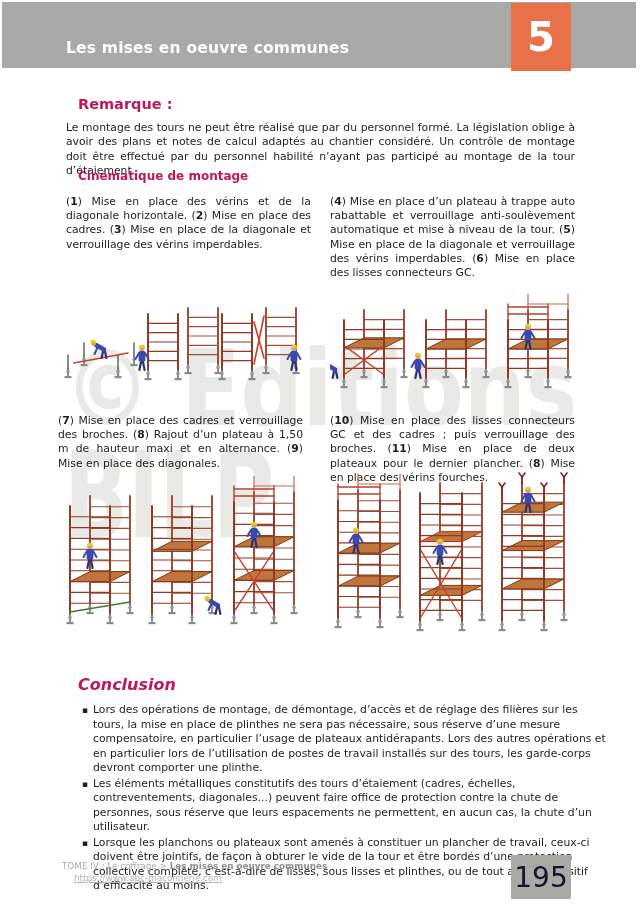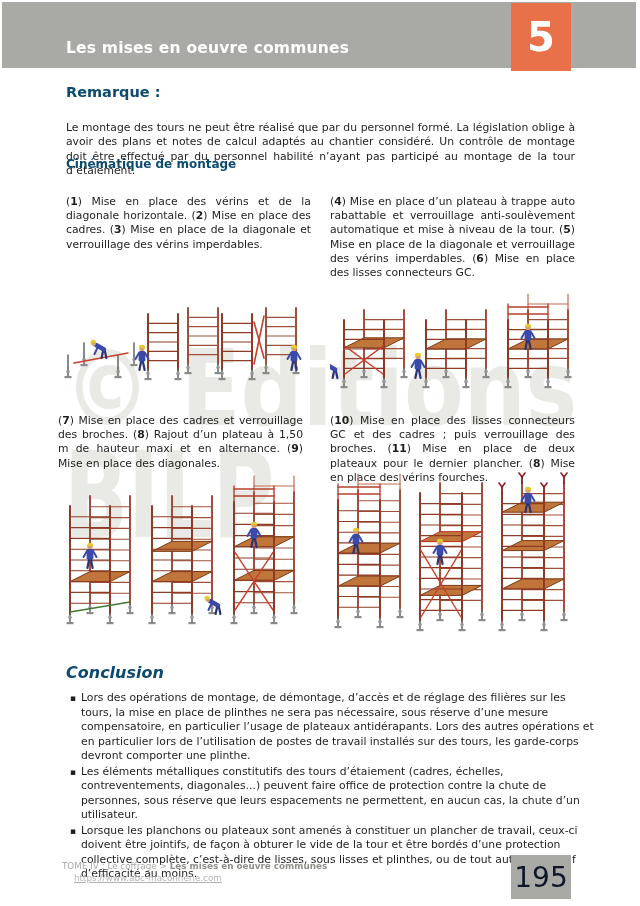--- a/index.html
+++ b/index.html
@@ -21,42 +21,42 @@
     position:absolute;left:511px;top:3px;width:60px;height:68px;
     background:#e8714a;color:#ffffff;font-size:40px;font-weight:bold;
     display:flex;align-items:center;justify-content:center;z-index:3;
   }
   
   .wm{position:absolute;z-index:0;font-weight:bold;color:#e9e9e5;white-space:nowrap;
       transform-origin:left top;line-height:1;}
   .wm1{left:64px;top:336px;font-size:106px;transform:scaleX(.82);}
   .wm2{left:64px;top:436px;font-size:120px;transform:scaleX(.70);}
   
-  .sec-heading{position:absolute;margin:0;color:#0c4a6e;font-weight:bold;z-index:1;}
+  .sec-heading{position:absolute;margin:12px;color:#be185d;font-weight:bold;z-index:1;}
   .remark-heading{left:66px;top:84px;font-size:14.5px;}
   .cine-heading{left:66px;top:157px;font-size:12px;}
   .conclusion-heading{left:66px;top:663px;font-size:16px;font-style:italic;}
   .body-text{
     position:absolute;font-size:10.8px;line-height:14.3px;text-align:justify;z-index:1;
   }
   .remark-body{left:66px;top:105px;width:509px;margin-top:16px;}
   .col-l1{left:66px;top:184px;width:245px;}
   .col-r1{left:330px;top:184px;width:245px;}
   .col-l2{left:58px;top:403px;width:245px;}
   .col-r2{left:330px;top:403px;width:245px;}
   .body-text b{font-weight:bold;}
   
   .fig{position:absolute;z-index:1;}
   .fig1{left:60px;top:256px;}
   .fig2{left:330px;top:256px;}
   .fig3{left:60px;top:468px;}
   .fig4{left:330px;top:466px;}
   
   .conclusion-list{
-    position:absolute;left:66px;top:687px;width:524px;margin:4px;padding:0;
+    position:absolute;left:66px;top:687px;width:524px;margin:16px;padding:0;
     list-style:none;z-index:1;
   }
   .conclusion-list li{
     position:relative;padding-left:11px;font-size:10.8px;line-height:14.5px;
     margin-bottom:1px;color:#1e1e1e;
   }
   .conclusion-list li::before{
     content:"▪";position:absolute;left:0;top:0;font-size:9px;color:#1e1e1e;
   }
   

